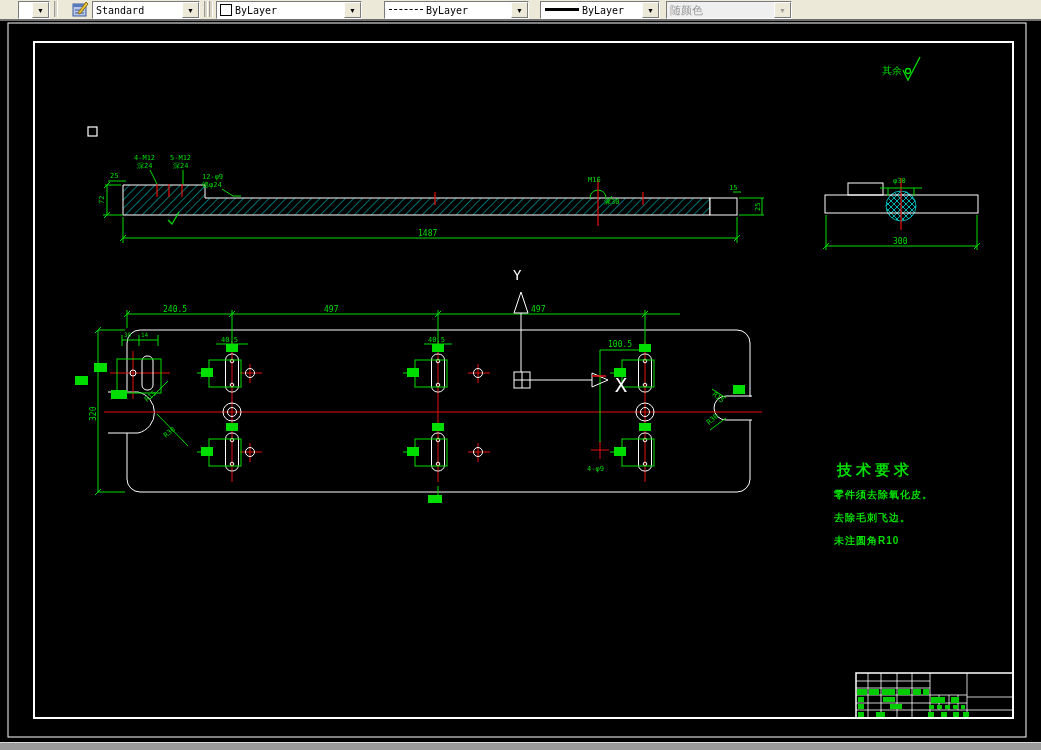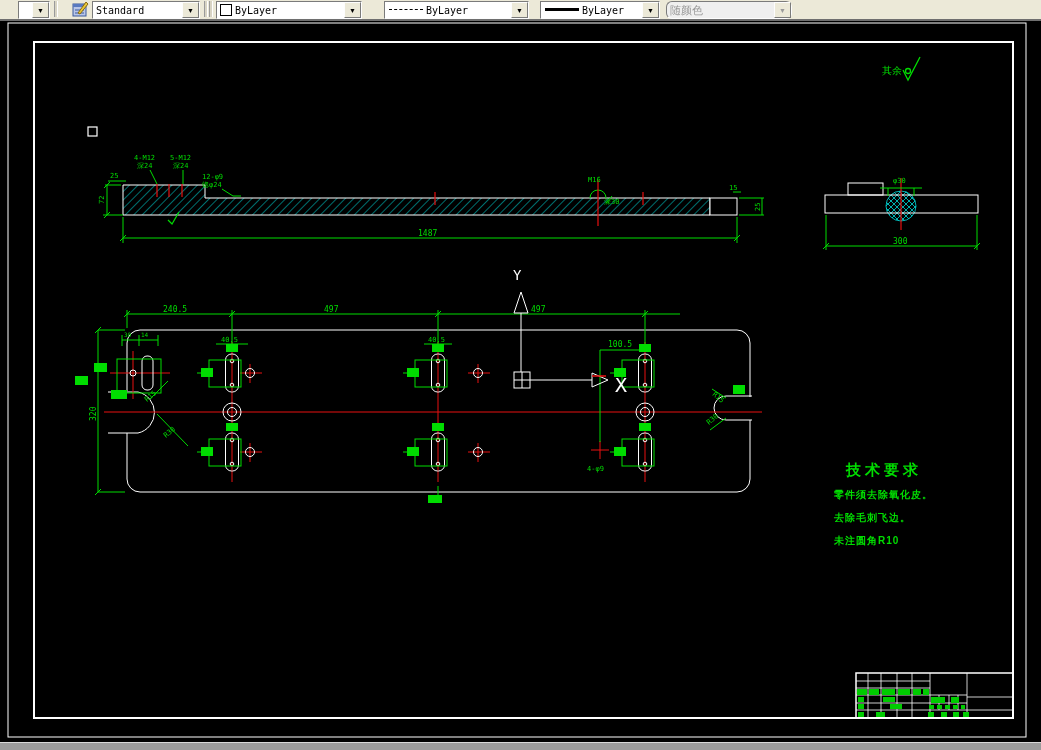--- a/index.html
+++ b/index.html
@@ -10,35 +10,35 @@
            border-bottom:1px solid #8a8a8a;}
   #toolbar:after{content:"";position:absolute;left:0;top:19px;width:1041px;height:2px;background:#6f6f6f;}
   .combo{position:absolute;top:1px;height:16px;display:flex;align-items:center;
          background:#fff;border:1px solid;border-color:#7b7b7b #fdfdfd #fdfdfd #7b7b7b;
          font-size:11px;color:#000;}
   .combo .val{flex:1;padding:0 3px;white-space:nowrap;overflow:hidden;
               font-family:"DejaVu Sans Mono",monospace;font-size:10px;}
   .combo .arw{width:15px;height:14px;background:#ece9d8;border:1px solid;
               border-color:#fdfdfd #7b7b7b #7b7b7b #fdfdfd;display:flex;align-items:center;
               justify-content:center;font-size:7px;color:#000;}
-  .combo.disabled{background:#efefef;border-radius:6px;}
+  .combo.disabled{background:#efefef;}
   .combo.disabled .val{color:#9a9a9a;}
   .combo.disabled .arw{color:#9a9a9a;}
   .sep{position:absolute;top:1px;width:2px;height:16px;background:#d8d4c4;
        border-left:1px solid #9a9a9a;border-right:1px solid #fff;}
   .swatch{width:10px;height:10px;border:1px solid #000;background:#fff;margin-left:3px;flex:none;}
   .ltline{width:34px;height:1px;border-top:1px solid #000;margin-left:4px;flex:none;}
   .ltline.dashed{border-top-style:dashed;}
   .ltline.thick{border-top-width:3px;}
   
   #draw{position:absolute;left:0;top:0;}
   text{font-family:"DejaVu Sans Mono",monospace;}
   
   #techreq{position:absolute;left:834px;top:461px;width:180px;color:#00dd00;}
-  #techreq .t{font-size:15px;font-weight:bold;letter-spacing:4px;margin-left:12px;margin-bottom:8px;}
+  #techreq .t{font-size:15px;font-weight:bold;letter-spacing:4px;margin-left:3px;margin-bottom:8px;}
   #techreq .l{font-size:10px;font-weight:bold;margin-bottom:9px;letter-spacing:1px;}
   
   #winbottom{position:absolute;left:0;top:742px;width:1041px;height:8px;background:#9b9b9b;
              border-top:1px solid #d8d8d8;}
 </style>
 </head>
 <body>
 
 <div id="stage">
 

